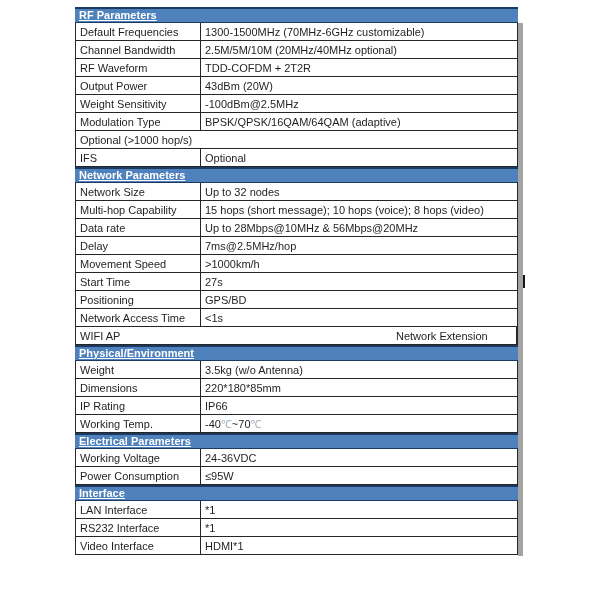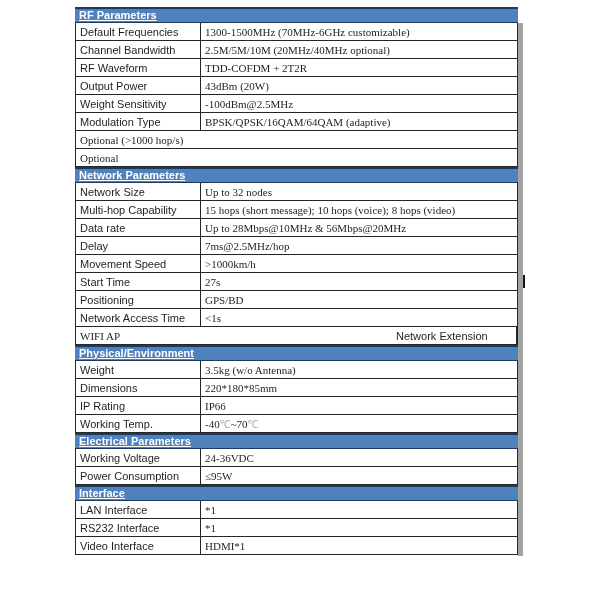--- a/index.html
+++ b/index.html
@@ -50,21 +50,20 @@
   .cell { display: flex; align-items: center; box-sizing: border-box; }
   .cell.label {
     width: 125px;
     min-width: 125px;
     padding-left: 4px;
     border-right: 1px solid #262626;
   }
   .cell.value {
     flex: 1;
     padding-left: 4px;
-    font-family: Liberation Serif, serif;
   }
   .cell.value.multiline {
     flex-direction: column;
     align-items: flex-start;
     justify-content: space-evenly;
   }
   .cell.value.multiline span { line-height: 15px; }
   .unit { color: #9aafc4; }
   .right-tick {
     position: absolute;
@@ -100,20 +99,21 @@
     <div class="cell value">-100dBm@2.5MHz</div>
   </div>
   <div class="row">
     <div class="cell label">Modulation Type</div>
     <div class="cell value">BPSK/QPSK/16QAM/64QAM (adaptive)</div>
   </div>
   <div class="row">
     <div class="cell value">Optional (&gt;1000 hop/s)</div>
   </div>
   <div class="row">
+    <div class="cell label">IFS</div>
     <div class="cell value">Optional</div>
   </div>
 
   <div class="sec-header">Network Parameters</div>
   <div class="row">
     <div class="cell label">Network Size</div>
     <div class="cell value">Up to 32 nodes</div>
   </div>
   <div class="row">
     <div class="cell label">Multi-hop Capability</div>

